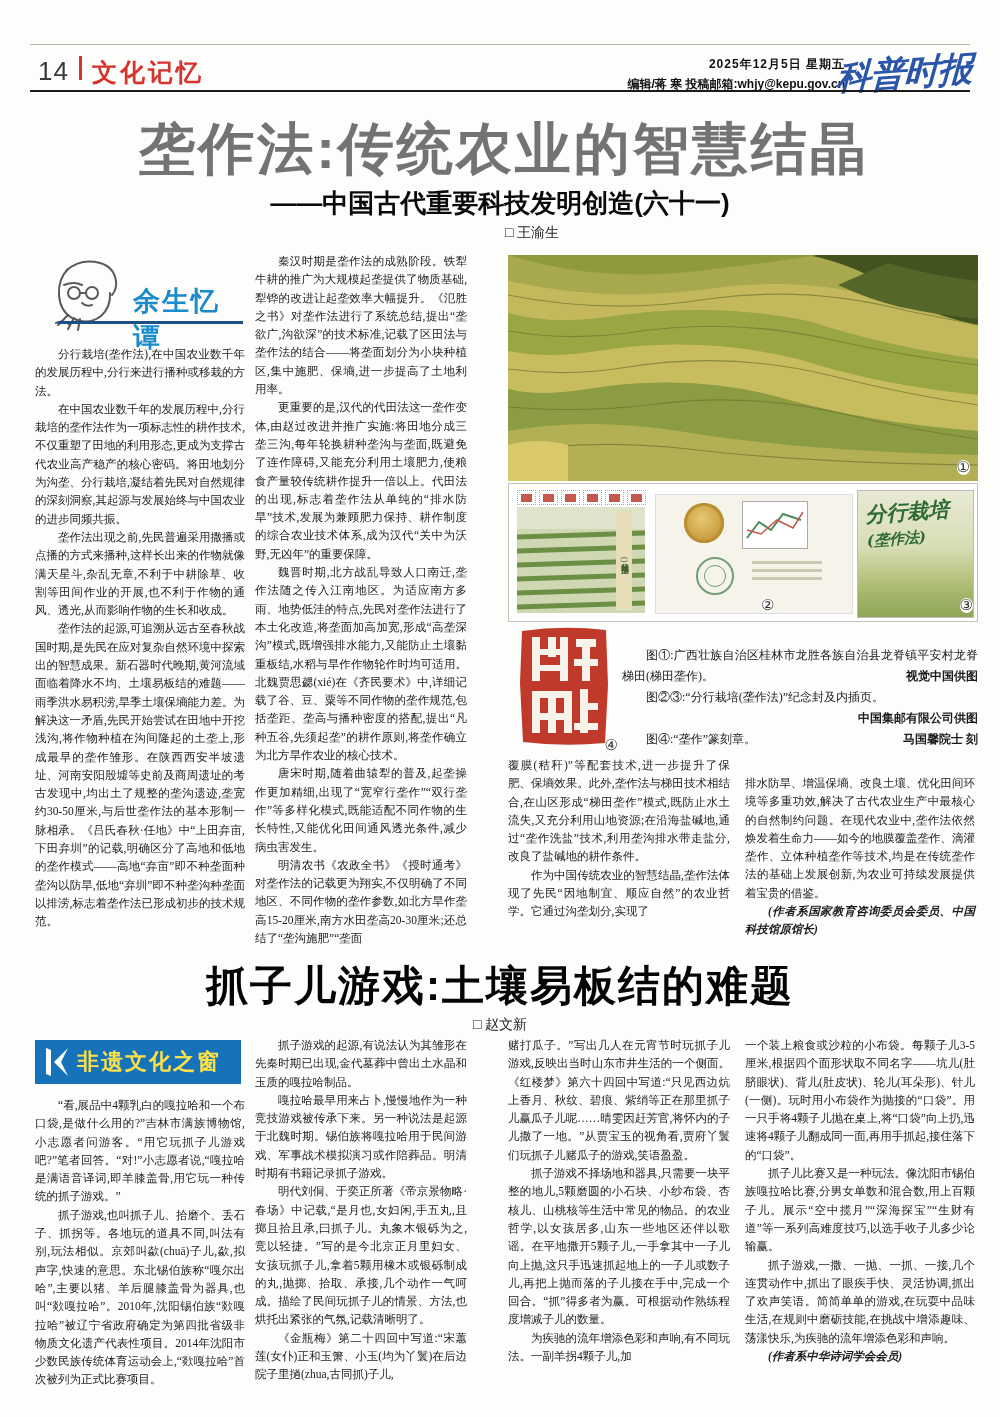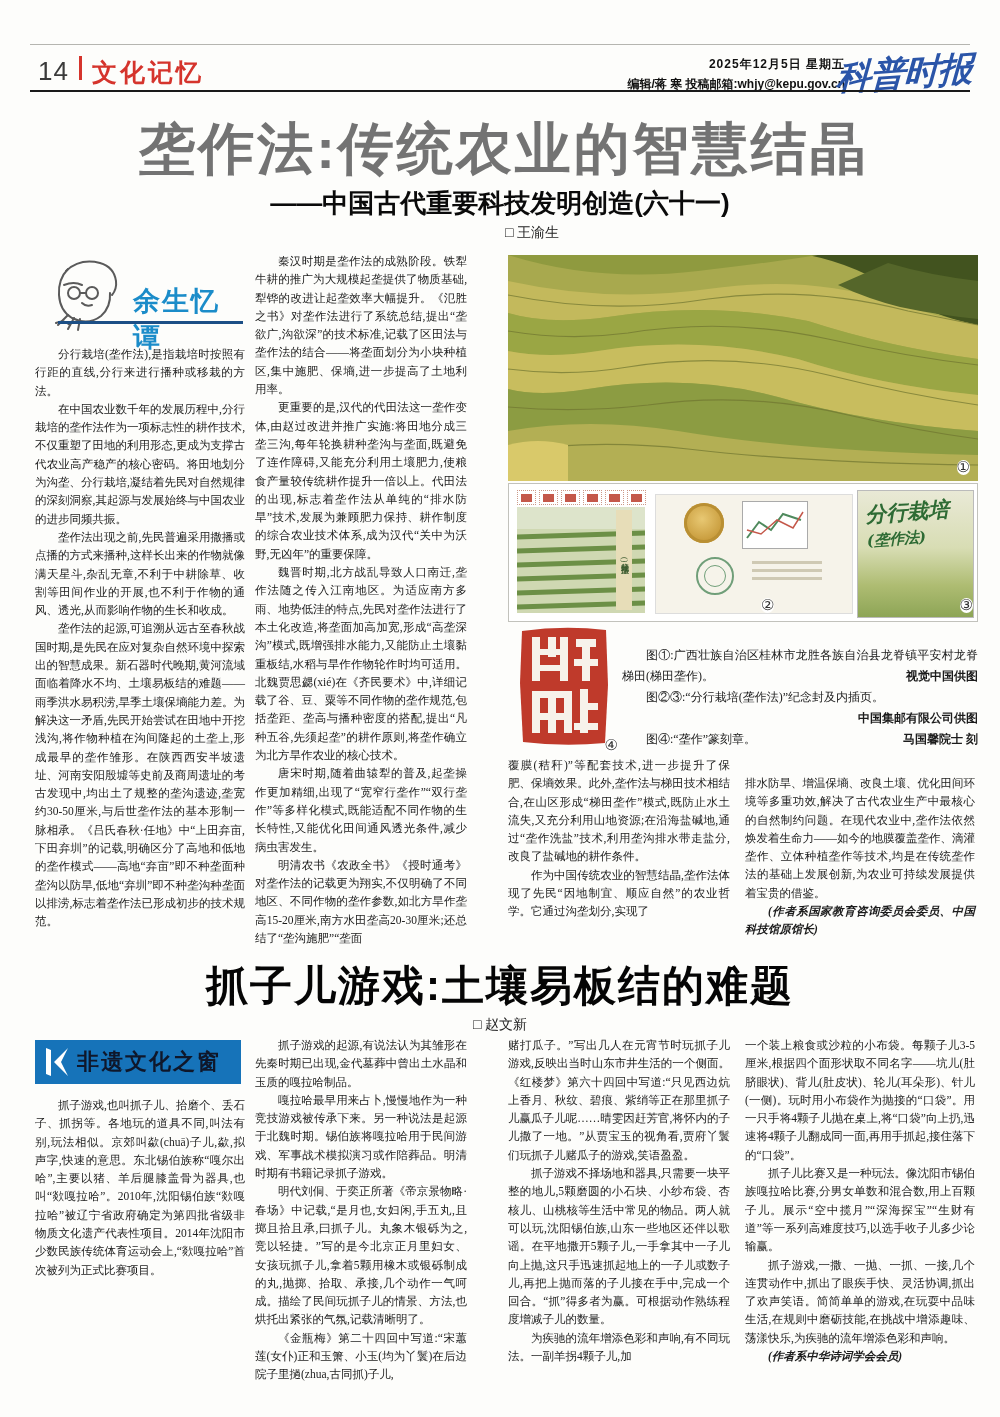--- a/index.html
+++ b/index.html
@@ -46,21 +46,21 @@
   .captions{left:622px;top:645px;width:356px;}
   .captions p{margin:0;font-size:12px;line-height:21px;text-align:justify;text-indent:2em;}
   .captions .credit{float:right;font-weight:bold;font-style:normal;}
   .captions .creditline{text-align:right;text-indent:0;font-weight:bold;}
   
   .a2title{left:0;top:958px;width:1000px;text-align:center;font-family:"Liberation Sans",sans-serif;
            font-size:42px;font-weight:bold;letter-spacing:2px;color:#050505;}
   .a2author{left:0;top:1016px;width:1000px;text-align:center;font-size:14px;color:#222;}
   .fybox{left:35px;top:1040px;width:206px;height:44px;background:#1673b9;display:flex;align-items:center;}
   .fyglyph{margin-left:6px;}
-  .fytext{color:#0f172a;font-family:"Liberation Sans",sans-serif;font-size:22px;font-weight:bold;letter-spacing:2px;margin-left:6px;}
+  .fytext{color:#fde047;font-family:"Liberation Sans",sans-serif;font-size:22px;font-weight:bold;letter-spacing:2px;margin-left:6px;}
   .col1b{left:35px;top:1096px;width:210px;}
   .col2b{left:255px;top:1036px;width:212px;}
   .col3b{left:508px;top:1036px;width:222px;}
   .col4b{left:745px;top:1036px;width:230px;}
   
   .stampsrow{position:absolute;left:8px;top:6px;display:flex;gap:3px;}
   .stampsq{width:17px;height:13px;border:1px dotted #c98;background:#fff;display:flex;align-items:center;justify-content:center;}
   .stampsq i{display:block;width:11px;height:8px;background:#c4584a;}
   .envphoto{position:absolute;left:8px;top:23px;width:128px;height:106px;}
   .vstrip{position:absolute;left:107px;top:26px;width:16px;height:100px;background:#e7ddb8;
@@ -112,21 +112,21 @@
         <path d="M44,48 Q48,52 54,50"></path>
         <path d="M30,60 L20,70 M36,63 L30,74 M42,64 L40,75"></path>
         <path d="M18,68 Q26,64 32,70"></path>
       </g>
     </svg>
     <span class="yslogo">余生忆谭</span>
     <span class="ysrule"></span>
   </div>
 
   <div class="abs txtcol col1a">
-    <p>分行栽培(垄作法),是指栽培时按照有行距的直线,分行来进行播种或移栽的方法。</p>
+    <p>分行栽培(垄作法),在中国农业数千年的发展历程中,分行来进行播种或移栽的方法。</p>
     <p>在中国农业数千年的发展历程中,分行栽培的垄作法作为一项标志性的耕作技术,不仅重塑了田地的利用形态,更成为支撑古代农业高产稳产的核心密码。将田地划分为沟垄、分行栽培,凝结着先民对自然规律的深刻洞察,其起源与发展始终与中国农业的进步同频共振。</p>
     <p>垄作法出现之前,先民普遍采用撒播或点播的方式来播种,这样长出来的作物就像满天星斗,杂乱无章,不利于中耕除草、收割等田间作业的开展,也不利于作物的通风、透光,从而影响作物的生长和收成。</p>
     <p>垄作法的起源,可追溯从远古至春秋战国时期,是先民在应对复杂自然环境中探索出的智慧成果。新石器时代晚期,黄河流域面临着降水不均、土壤易板结的难题——雨季洪水易积涝,旱季土壤保墒能力差。为解决这一矛盾,先民开始尝试在田地中开挖浅沟,将作物种植在沟间隆起的土垄上,形成最早的垄作雏形。在陕西西安半坡遗址、河南安阳殷墟等史前及商周遗址的考古发现中,均出土了规整的垄沟遗迹,垄宽约30-50厘米,与后世垄作法的基本形制一脉相承。《吕氏春秋·任地》中“上田弃亩,下田弃圳”的记载,明确区分了高地和低地的垄作模式——高地“弃亩”即不种垄面种垄沟以防旱,低地“弃圳”即不种垄沟种垄面以排涝,标志着垄作法已形成初步的技术规范。</p>
   </div>
   <div class="abs txtcol col2a">
     <p>秦汉时期是垄作法的成熟阶段。铁犁牛耕的推广为大规模起垄提供了物质基础,犁铧的改进让起垄效率大幅提升。《氾胜之书》对垄作法进行了系统总结,提出“垄欲广,沟欲深”的技术标准,记载了区田法与垄作法的结合——将垄面划分为小块种植区,集中施肥、保墒,进一步提高了土地利用率。</p>
     <p>更重要的是,汉代的代田法这一垄作变体,由赵过改进并推广实施:将田地分成三垄三沟,每年轮换耕种垄沟与垄面,既避免了连作障碍,又能充分利用土壤肥力,使粮食产量较传统耕作提升一倍以上。代田法的出现,标志着垄作法从单纯的“排水防旱”技术,发展为兼顾肥力保持、耕作制度的综合农业技术体系,成为汉代“关中为沃野,无凶年”的重要保障。</p>
     <p>魏晋时期,北方战乱导致人口南迁,垄作法随之传入江南地区。为适应南方多雨、地势低洼的特点,先民对垄作法进行了本土化改造,将垄面加高加宽,形成“高垄深沟”模式,既增强排水能力,又能防止土壤黏重板结,水稻与旱作作物轮作时均可适用。北魏贾思勰(xié)在《齐民要术》中,详细记载了谷、豆、粟等不同作物的垄作规范,包括垄距、垄高与播种密度的搭配,提出“凡种五谷,先须起垄”的耕作原则,将垄作确立为北方旱作农业的核心技术。</p>
     <p>唐宋时期,随着曲辕犁的普及,起垄操作更加精细,出现了“宽窄行垄作”“双行垄作”等多样化模式,既能适配不同作物的生长特性,又能优化田间通风透光条件,减少病虫害发生。</p>
     <p>明清农书《农政全书》《授时通考》对垄作法的记载更为翔实,不仅明确了不同地区、不同作物的垄作参数,如北方旱作垄高15-20厘米,南方水田垄高20-30厘米;还总结了“垄沟施肥”“垄面</p>
@@ -260,31 +260,32 @@
     <svg class="fyglyph" width="30" height="32" viewBox="0 0 30 32">
       <g fill="#ffffff">
         <path d="M5,2 L10,4 L10,30 L5,28 Z"></path>
         <path d="M13,16 L27,2 L20,16 L27,30 L13,16 Z"></path>
       </g>
     </svg>
     <span class="fytext">非遗文化之窗</span>
   </div>
 
   <div class="abs txtcol col1b">
+    <p>“看,展品中4颗乳白的嘎拉哈和一个布口袋,是做什么用的?”吉林市满族博物馆,小志愿者问游客。“用它玩抓子儿游戏吧?”笔者回答。“对!”小志愿者说,“嘎拉哈是满语音译词,即羊膝盖骨,用它玩一种传统的抓子游戏。”</p>
     <p>抓子游戏,也叫抓子儿、拾磨个、丢石子、抓拐等。各地玩的道具不同,叫法有别,玩法相似。京郊叫歘(chuā)子儿,歘,拟声字,快速的意思。东北锡伯族称“嘎尔出哈”,主要以猪、羊后腿膝盖骨为器具,也叫“欻嘎拉哈”。2010年,沈阳锡伯族“欻嘎拉哈”被辽宁省政府确定为第四批省级非物质文化遗产代表性项目。2014年沈阳市少数民族传统体育运动会上,“欻嘎拉哈”首次被列为正式比赛项目。</p>
   </div>
   <div class="abs txtcol col2b">
     <p>抓子游戏的起源,有说法认为其雏形在先秦时期已出现,金代墓葬中曾出土水晶和玉质的嘎拉哈制品。</p>
     <p>嘎拉哈最早用来占卜,慢慢地作为一种竞技游戏被传承下来。另一种说法是起源于北魏时期。锡伯族将嘎拉哈用于民间游戏、军事战术模拟演习或作陪葬品。明清时期有书籍记录抓子游戏。</p>
     <p>明代刘侗、于奕正所著《帝京景物略·春场》中记载,“是月也,女妇闲,手五丸,且掷且拾且承,曰抓子儿。丸象木银砾为之,竞以轻捷。”写的是今北京正月里妇女、女孩玩抓子儿,拿着5颗用橡木或银砾制成的丸,抛掷、拾取、承接,几个动作一气呵成。描绘了民间玩抓子儿的情景、方法,也烘托出紧张的气氛,记载清晰明了。</p>
     <p>《金瓶梅》第二十四回中写道:“宋蕙莲(女仆)正和玉箫、小玉(均为丫鬟)在后边院子里撾(zhua,古同抓)子儿,</p>
   </div>
   <div class="abs txtcol col3b">
     <p class="cont">赌打瓜子。”写出几人在元宵节时玩抓子儿游戏,反映出当时山东市井生活的一个侧面。《红楼梦》第六十四回中写道:“只见西边炕上香月、秋纹、碧痕、紫绡等正在那里抓子儿赢瓜子儿呢……晴雯因赶芳官,将怀内的子儿撒了一地。”从贾宝玉的视角看,贾府丫鬟们玩抓子儿赌瓜子的游戏,笑语盈盈。</p>
-    <p>抓子游戏不择场地和器具,只需要一块平整的地儿,5颗磨圆的小石块、小纱布袋、杏核儿、山桃核等生活中常见的物品。两人就可以玩,沈阳锡伯族,山东一些地区还伴以歌谣。在平地撒开5颗子儿,一手拿其中一子儿向上抛,这只手迅速抓起地上的一子儿或数子儿,再把上抛而落的子儿接在手中,完成一个回合。“抓”得多者为赢。可根据动作熟练程度增减子儿的数量。</p>
+    <p>抓子游戏不择场地和器具,只需要一块平整的地儿,5颗磨圆的小石块、小纱布袋、杏核儿、山桃核等生活中常见的物品。的农业哲学,以女孩居多,山东一些地区还伴以歌谣。在平地撒开5颗子儿,一手拿其中一子儿向上抛,这只手迅速抓起地上的一子儿或数子儿,再把上抛而落的子儿接在手中,完成一个回合。“抓”得多者为赢。可根据动作熟练程度增减子儿的数量。</p>
     <p>为疾驰的流年增添色彩和声响,有不同玩法。一副羊拐4颗子儿,加</p>
   </div>
   <div class="abs txtcol col4b">
     <p class="cont">一个装上粮食或沙粒的小布袋。每颗子儿3-5厘米,根据四个面形状取不同名字——坑儿(肚脐眼状)、背儿(肚皮状)、轮儿(耳朵形)、针儿(一侧)。玩时用小布袋作为抛接的“口袋”。用一只手将4颗子儿抛在桌上,将“口袋”向上扔,迅速将4颗子儿翻成同一面,再用手抓起,接住落下的“口袋”。</p>
     <p>抓子儿比赛又是一种玩法。像沈阳市锡伯族嘎拉哈比赛,分男女单数和混合数,用上百颗子儿。展示“空中揽月”“深海探宝”“生财有道”等一系列高难度技巧,以选手收子儿多少论输赢。</p>
     <p>抓子游戏,一撒、一抛、一抓、一接,几个连贯动作中,抓出了眼疾手快、灵活协调,抓出了欢声笑语。简简单单的游戏,在玩耍中品味生活,在规则中磨砺技能,在挑战中增添趣味、荡漾快乐,为疾驰的流年增添色彩和声响。</p>
     <p class="byline2">(作者系中华诗词学会会员)</p>
   </div>
 
 </div>

